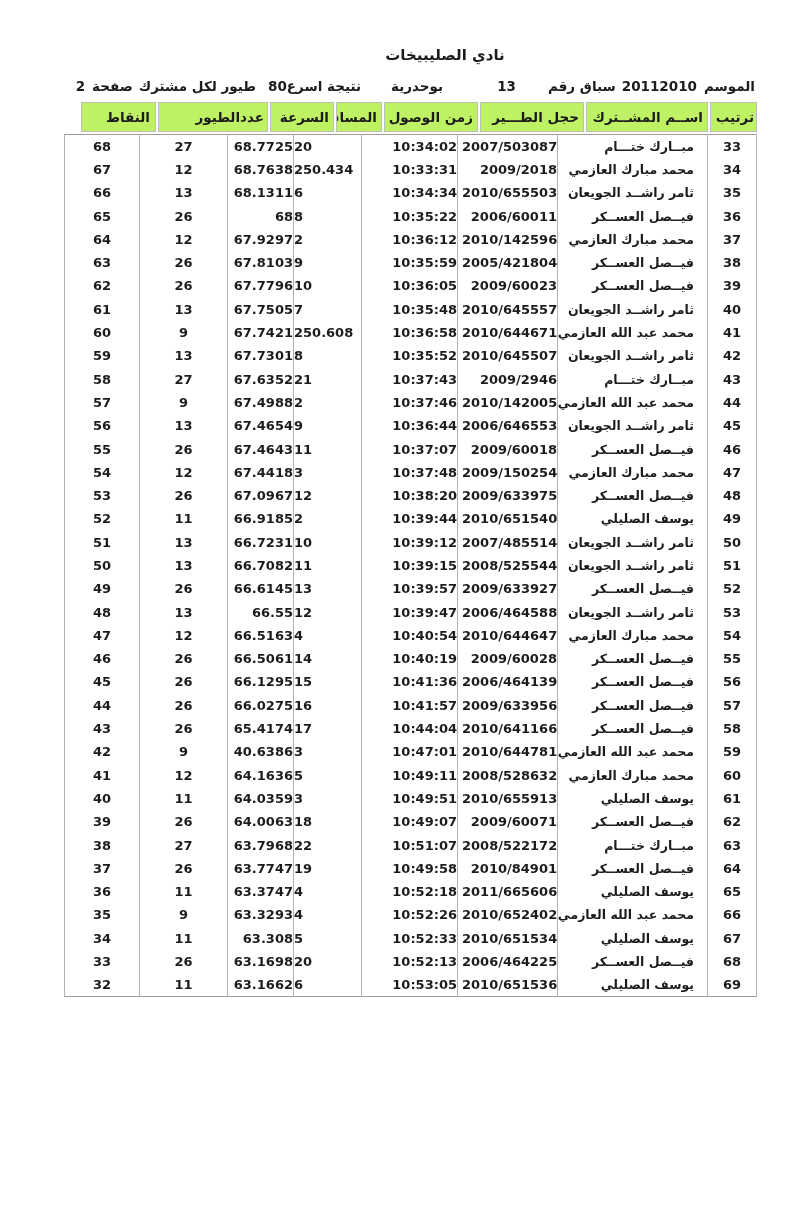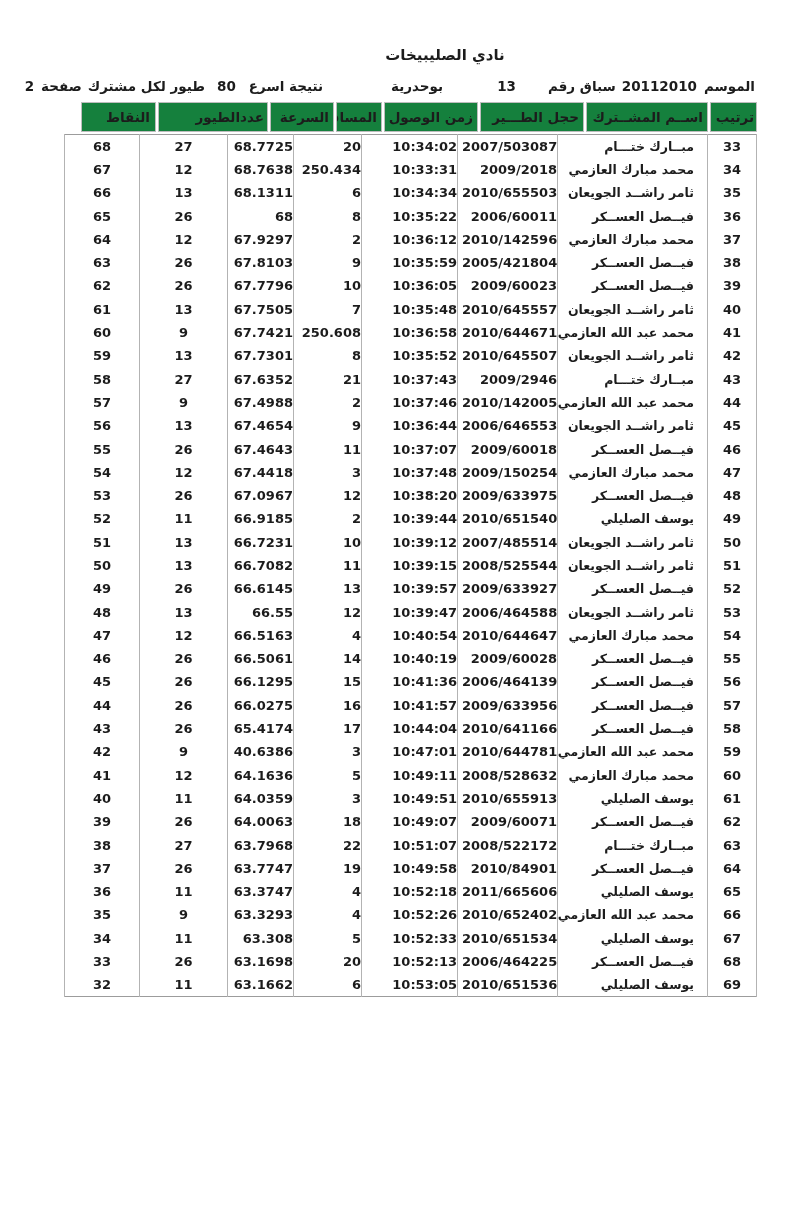--- a/index.html
+++ b/index.html
@@ -30,38 +30,38 @@
     align-items: baseline;
     margin: 14px 45px 8px 40px;
     font-size: 13.5px;
     font-weight: bold;
     white-space: nowrap;
   }
   .info-row .sp7  { margin-right: 7px; }
   .info-row .sp6  { margin-right: 6px; }
   .info-row .sp30 { margin-right: 32px; }
   .info-row .sp52 { margin-right: 54px; }
-  .info-row .sp46 { margin-right: 68px; }
-  .info-row .sp13 { margin-right: 13px; }
+  .info-row .sp46 { margin-right: 30px; }
+  .info-row .sp13 { }
   .info-row .sp12 { margin-right: 12px; }
   .num-ltr { direction: ltr; unicode-bidi: embed; }
 
   
   .table-wrap { width: 692px; margin: 7px 43px 0 65px; direction: rtl; }
 
   .head-row {
     display: flex;
     flex-direction: row;
     direction: rtl;
     gap: 2px;
     width: 692px;
     margin-bottom: 2px;
   }
   .head-cell {
-    background: #15803d;
+    background: #bef264;
     border: 1px solid #bdbdbd;
     height: 30px;
     line-height: 28px;
     font-size: 13.5px;
     font-weight: bold;
     text-align: right;
     padding-left: 2px;
     padding-right: 4px;
     overflow: hidden;
     white-space: nowrap;
@@ -90,21 +90,21 @@
     font-size: 13px;
     font-weight: bold;
     white-space: nowrap;
     overflow: hidden;
   }
   
   .cell-rank     { text-align: center; direction: ltr; }
   .cell-name     { text-align: right; padding-right: 13px !important; font-size: 12.5px !important; }
   .cell-ring     { text-align: right; direction: ltr; padding-left: 4px !important; }
   .cell-arrival  { text-align: right; direction: ltr; padding-left: 9px !important; }
-  .cell-distance { text-align: right; direction: ltr; }
+  .cell-distance { text-align: left; direction: ltr; }
   .cell-speed    { text-align: right; direction: ltr; padding-left: 5px !important; }
   .cell-birds    { text-align: center; direction: ltr; }
   .cell-points   { text-align: center; direction: ltr; }
 </style>
 </head>
 <body>
 
 <div class="page">
 
   <div class="club-title">نادي الصليبيخات</div>

